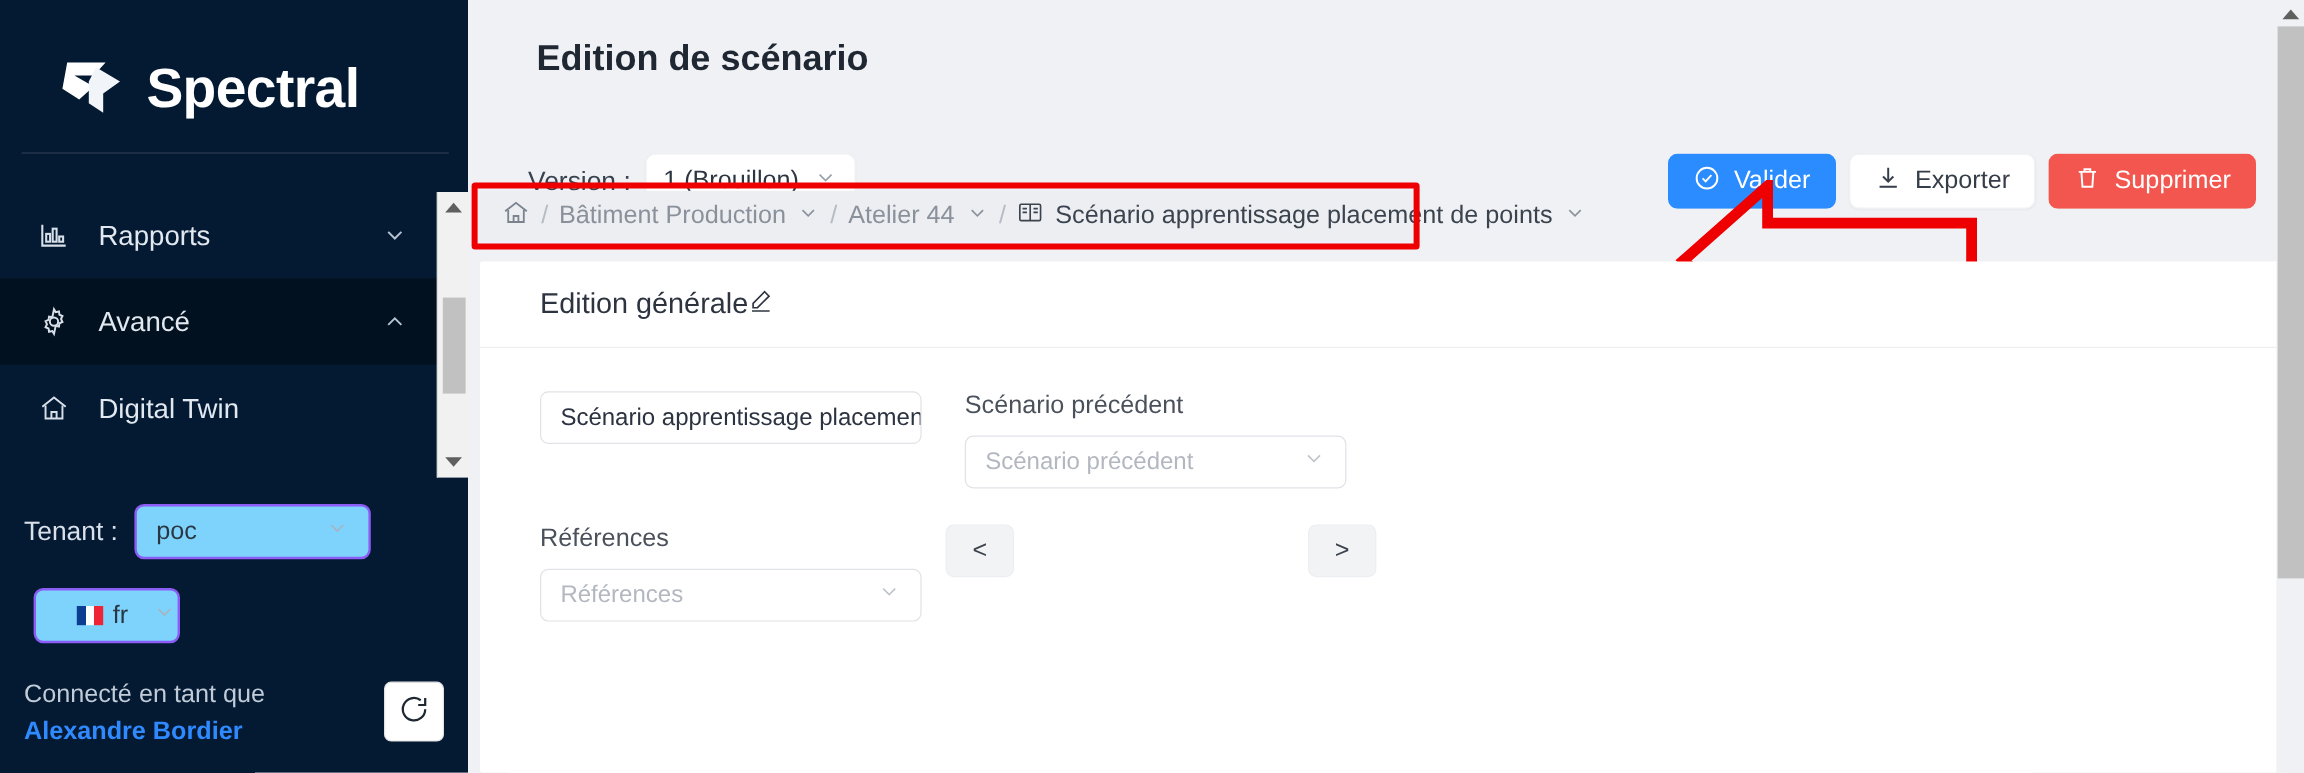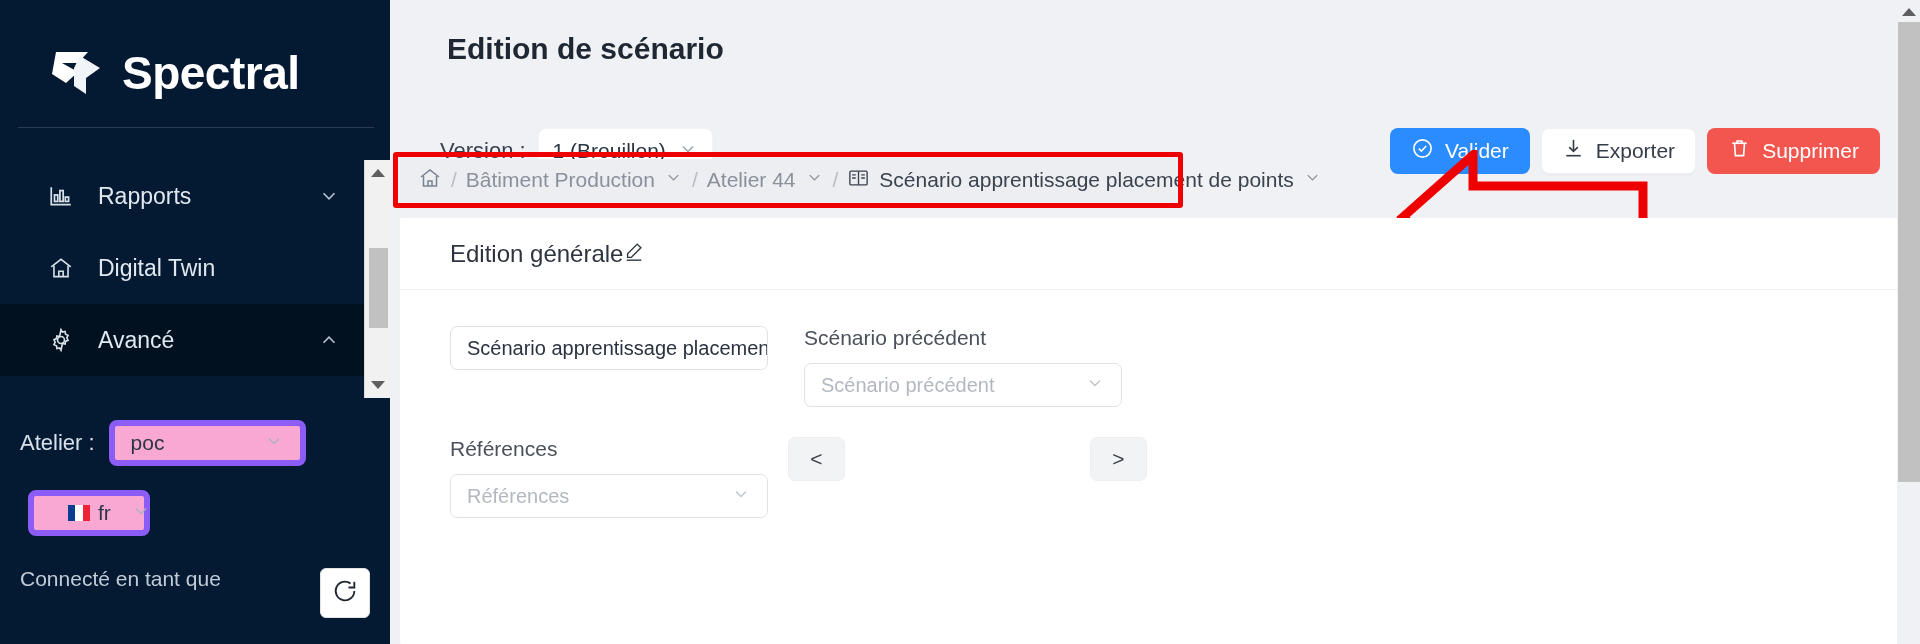--- a/index.html
+++ b/index.html
@@ -50,21 +50,21 @@
     position: absolute;
     left: 0; top: 160px;
     width: 370px;
     height: 235px;
     overflow: hidden;
   }
   .nav-item {
     display: flex;
     align-items: center;
     height: 72px;
-    padding: 0 30px 0 46px;
+    padding: 0 30px 0 30px;
     gap: 22px;
     cursor: pointer;
   }
   .nav-item.active { background: #02111f; }
   .nav-icon {
     width: 30px; height: 30px;
     display: flex; align-items: center; justify-content: center;
     color: #d7dfe9;
     flex: 0 0 auto;
   }
@@ -107,22 +107,22 @@
 
   .tenant-row {
     position: absolute;
     left: 20px; top: 420px;
     display: flex;
     align-items: center;
     gap: 14px;
   }
   .tenant-label { font-size: 22px; color: #d8e0ea; white-space: nowrap; }
   .select-white {
-    background: #f9a8d4;
-    border: 6px solid #8b5cf6;
+    background: #7dd3fc;
+    border: 2px solid #8b5cf6;
     border-radius: 8px;
     height: 46px;
     display: flex;
     align-items: center;
     justify-content: space-between;
     padding: 0 16px;
     color: #2b3642;
     font-size: 21px;
     cursor: pointer;
   }
@@ -383,59 +383,59 @@
           </svg>
         </span>
         <span class="nav-label">Rapports</span>
         <span class="nav-chevron">
           <svg width="22" height="22" viewBox="0 0 24 24" fill="none" stroke="currentColor" stroke-width="1.8">
               <path d="M6 9l6 6 6-6"></path>
             </svg>
         </span>
       </div>
 
+      <div class="nav-item active">
+        <span class="nav-icon">
+          <svg width="26" height="26" viewBox="0 0 24 24" fill="none" stroke="currentColor" stroke-width="1.5">
+            <circle cx="12" cy="12" r="3.2"></circle>
+            <path d="M12 2.5l1.3 2.2 2.5-.5.4 2.5 2.3 1-1.1 2.3 1.1 2.3-2.3 1-.4 2.5-2.5-.5L12 21.5l-1.3-2.2-2.5.5-.4-2.5-2.3-1 1.1-2.3L5.5 11.7l2.3-1 .4-2.5 2.5.5z"></path>
+          </svg>
+        </span>
+        <span class="nav-label">Avancé</span>
+        <span class="nav-chevron">
+          <svg width="22" height="22" viewBox="0 0 24 24" fill="none" stroke="currentColor" stroke-width="1.8">
+              <path d="M6 15l6-6 6 6"></path>
+            </svg>
+        </span>
+      </div>
+
       <div class="nav-item">
         <span class="nav-icon">
           <svg width="26" height="26" viewBox="0 0 24 24" fill="none" stroke="currentColor" stroke-width="1.5">
             <path d="M3 11l9-7 9 7"></path>
               <path d="M5.5 10v10h13V10"></path>
               <path d="M10 20v-5h4v5"></path>
           </svg>
         </span>
         <span class="nav-label">Digital Twin</span>
       </div>
-
-      <div class="nav-item active">
-        <span class="nav-icon">
-          <svg width="26" height="26" viewBox="0 0 24 24" fill="none" stroke="currentColor" stroke-width="1.5">
-            <circle cx="12" cy="12" r="3.2"></circle>
-            <path d="M12 2.5l1.3 2.2 2.5-.5.4 2.5 2.3 1-1.1 2.3 1.1 2.3-2.3 1-.4 2.5-2.5-.5L12 21.5l-1.3-2.2-2.5.5-.4-2.5-2.3-1 1.1-2.3L5.5 11.7l2.3-1 .4-2.5 2.5.5z"></path>
-          </svg>
-        </span>
-        <span class="nav-label">Avancé</span>
-        <span class="nav-chevron">
-          <svg width="22" height="22" viewBox="0 0 24 24" fill="none" stroke="currentColor" stroke-width="1.8">
-              <path d="M6 15l6-6 6 6"></path>
-            </svg>
-        </span>
-      </div>
     </nav>
 
     <div class="sb-scroll">
       <div class="arrow up">
           <span class="tri up"></span>
         </div>
       <div class="thumb"></div>
       <div class="arrow down">
           <span class="tri down"></span>
         </div>
     </div>
 
     <div class="tenant-row">
-      <span class="tenant-label">Atelier :</span>
+      <span class="tenant-label">Tenant :</span>
       <div class="select-white tenant-select">
         <span>poc</span>
         <span class="chev">
           <svg width="20" height="20" viewBox="0 0 24 24" fill="none" stroke="currentColor" stroke-width="1.7">
               <path d="M6 9l6 6 6-6"></path>
             </svg>
         </span>
       </div>
     </div>
 
@@ -446,20 +446,21 @@
       </span>
       <span class="chev">
         <svg width="20" height="20" viewBox="0 0 24 24" fill="none" stroke="currentColor" stroke-width="1.7">
             <path d="M6 9l6 6 6-6"></path>
           </svg>
       </span>
     </div>
 
     <div class="connected">
       <span>Connecté en tant que</span>
+      <span class="user">Alexandre Bordier</span>
     </div>
 
     <div class="logout-btn">
       <span>
         <svg width="28" height="28" viewBox="0 0 24 24" fill="none" stroke="#1f2733" stroke-width="1.6">
           <path d="M20 12a8 8 0 1 1-3.2-6.4"></path>
             <path d="M20 4v5h-5"></path>
         </svg>
       </span>
     </div>

